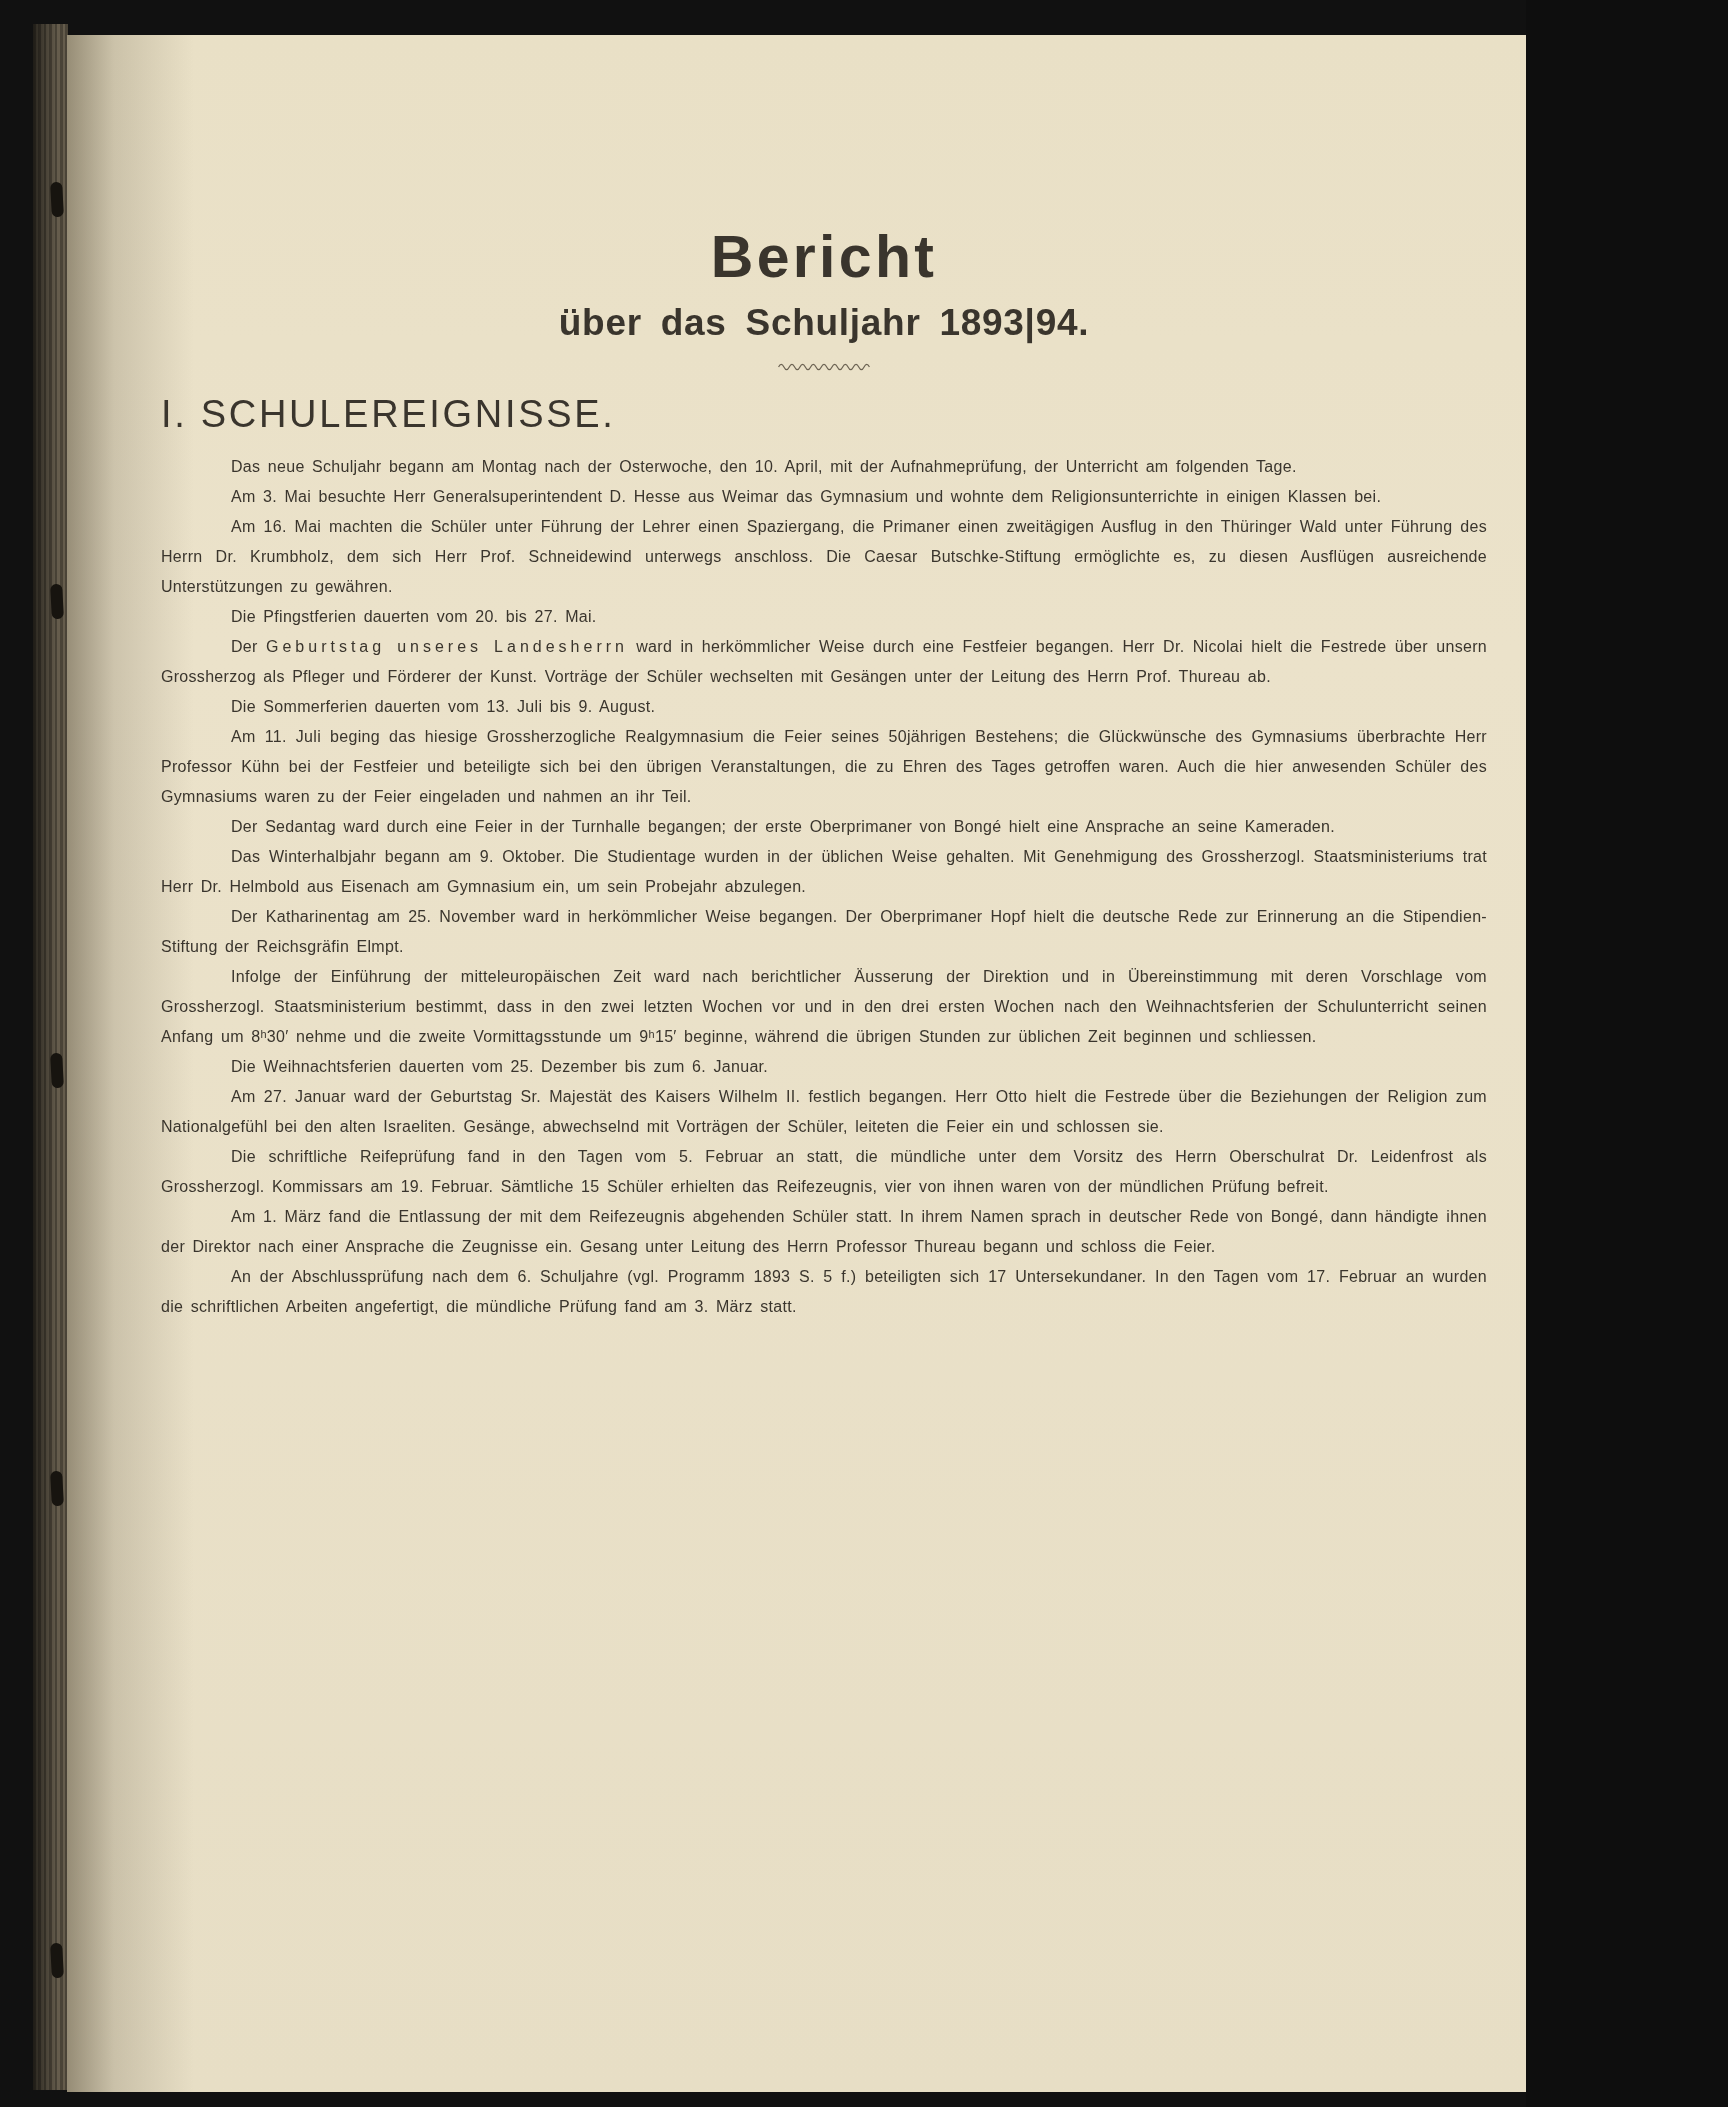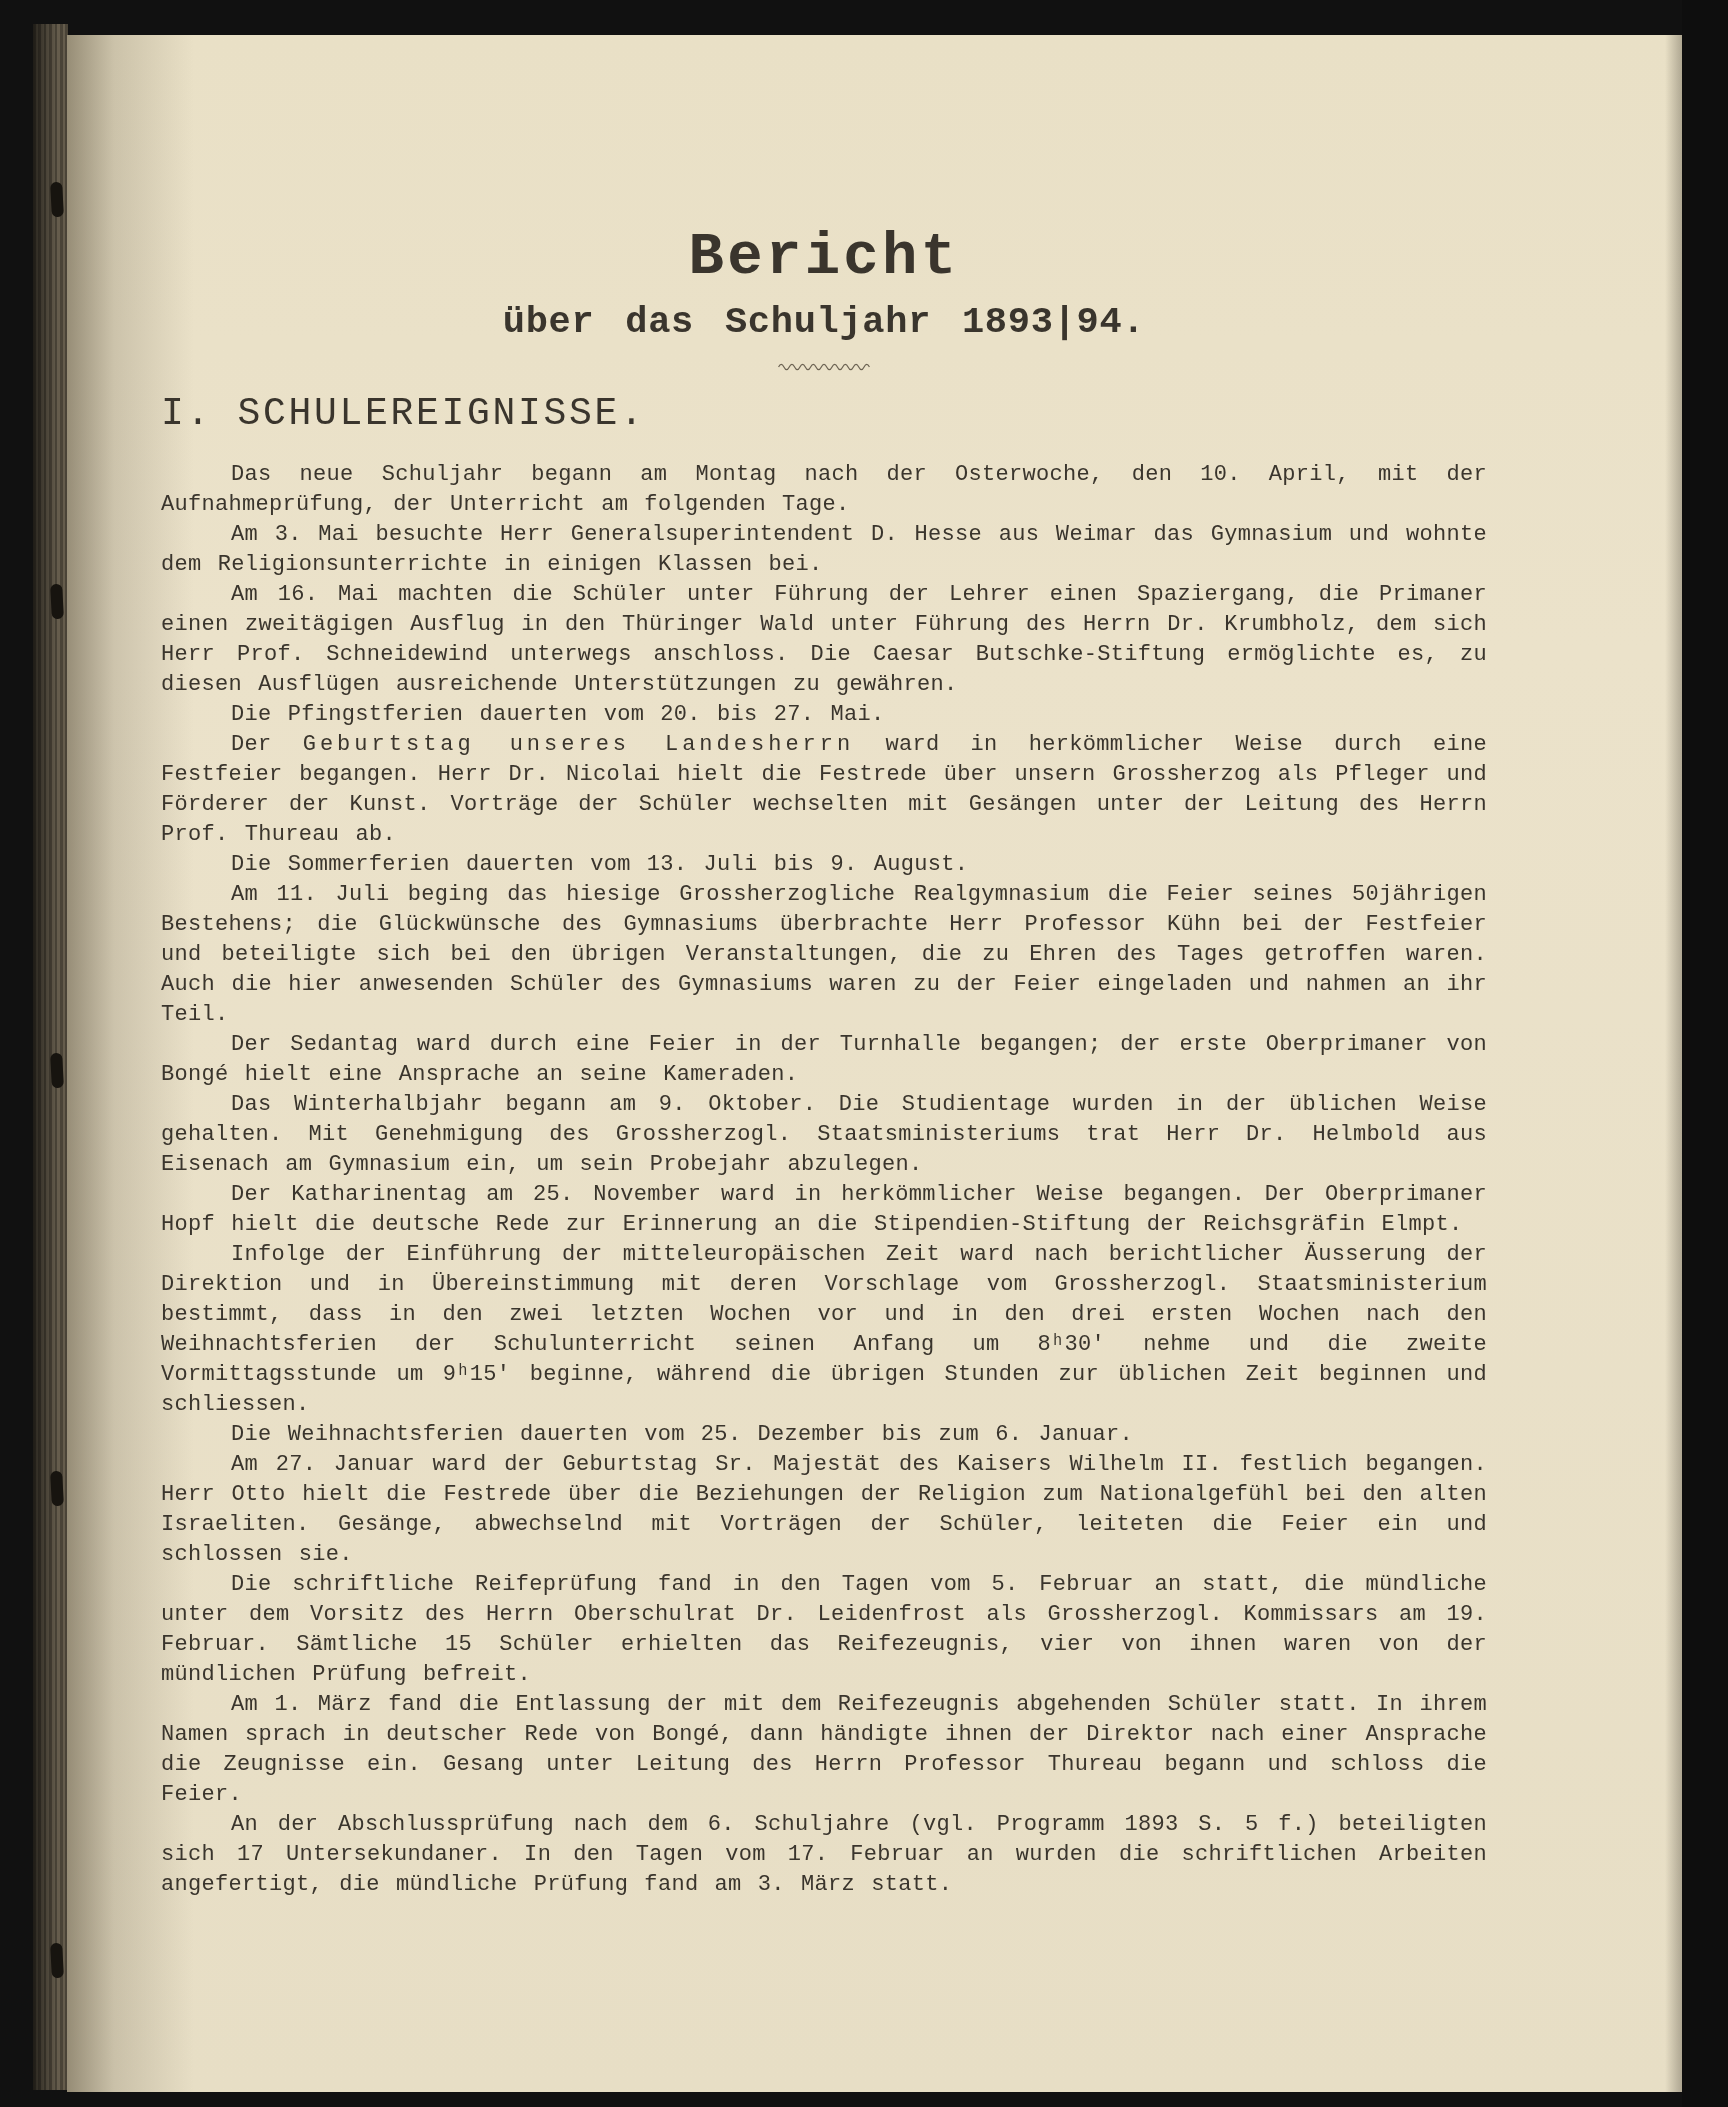--- a/index.html
+++ b/index.html
@@ -2,25 +2,25 @@
 <html style="--background: #111111; --paper: #ebe2ca; --ink: #3a352d;font-size:10.7px"><head>
 <meta charset="utf-8">
 <style>
   html, body {
     margin: 0;
     padding: 0;
     background: #0e0e0e;
   }
   .scan {
     position: relative;
-    width: 1682px;
+    width: 1526px;
     height: 2108px;
     background: var(--background, #111111);
     overflow: hidden;
-    font-family: Liberation Mono, monospace;
+    font-family: Liberation Sans, sans-serif;
   }
   
   .edge-strip {
     position: absolute;
     left: 33px;
     top: 24px;
     width: 35px;
     height: 2066px;
     background:
       linear-gradient(90deg, rgba(0,0,0,0.6), rgba(0,0,0,0.05) 70%),
@@ -102,22 +102,22 @@
   }
   .section {
     margin: 23px 0 0 0;
     font-size: 38px;
     line-height: 1;
     font-weight: 400;
     letter-spacing: 2.7px;
     text-align: left;
   }
   .body-text {
-    margin-top: 27px;
-    font-size: 22px;
+    margin-top: 19px;
+    font-size: 16px;
     line-height: 30px;
     letter-spacing: 0.3px;
     word-spacing: 2.7px;
     text-align: justify;
   }
   .body-text p {
     margin: 0;
     text-indent: 70px;
   }
   .spaced {

